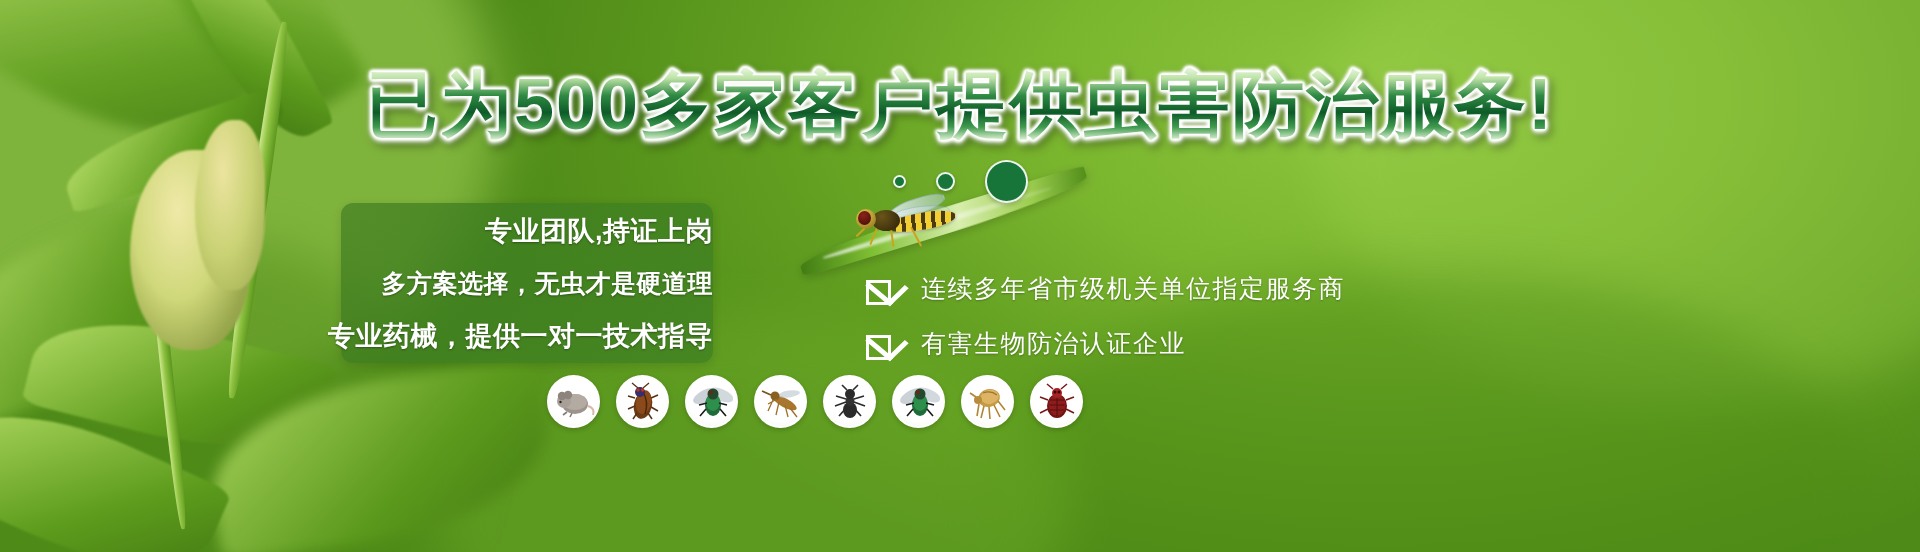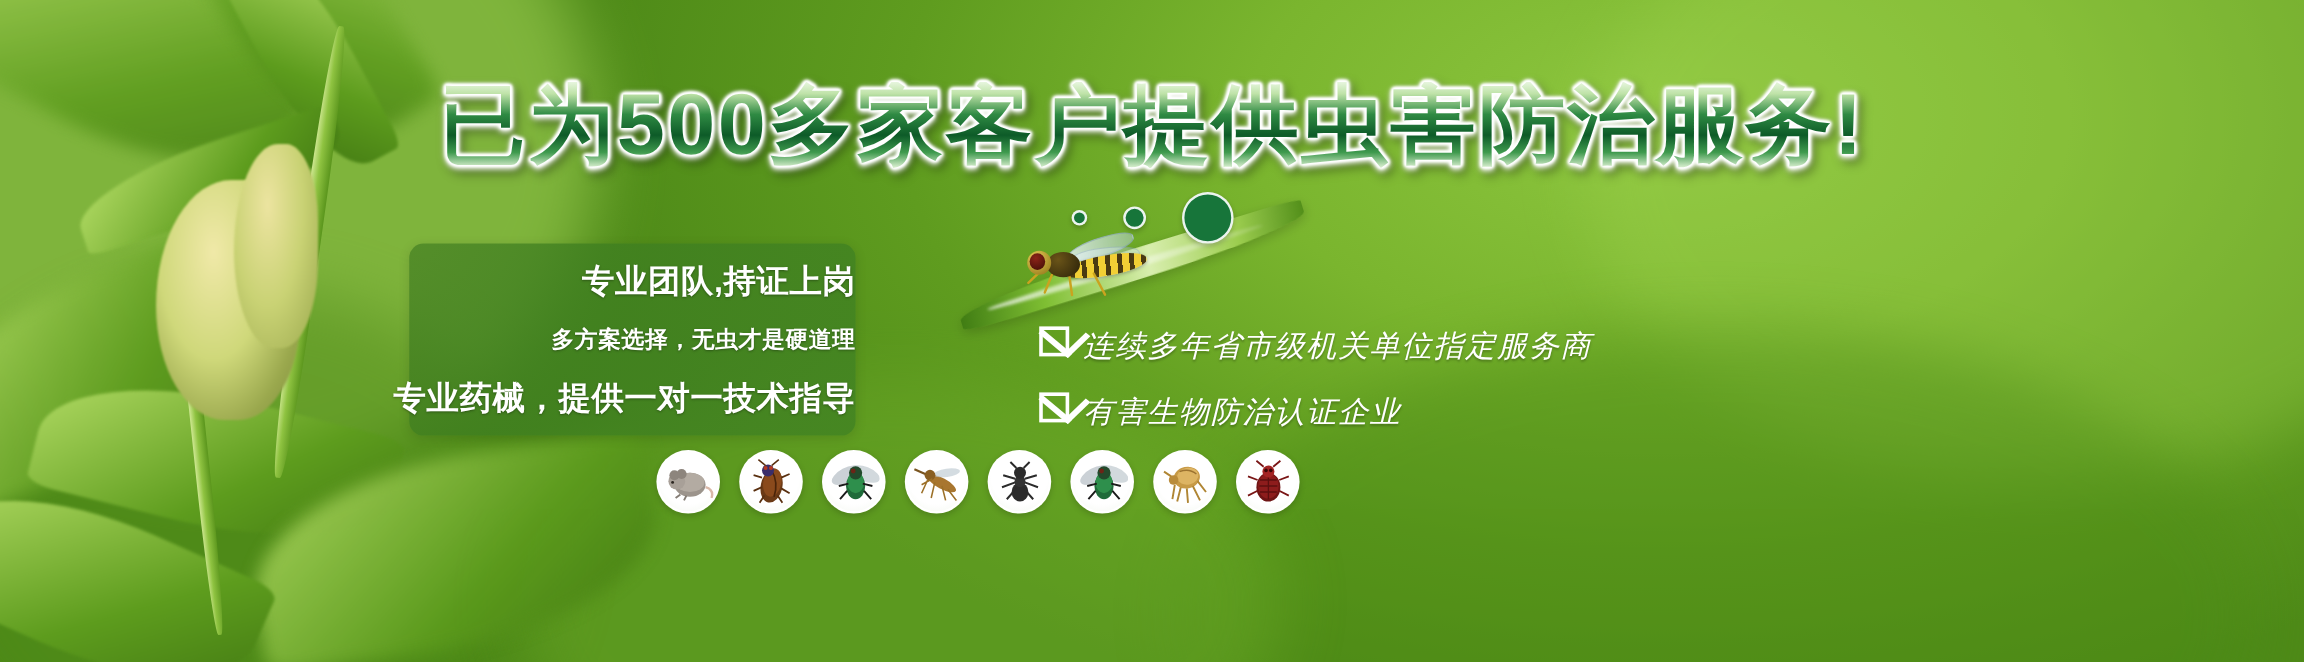--- a/index.html
+++ b/index.html
@@ -152,32 +152,32 @@
     padding:6px 0;
   }
   .panel .pline{
     color:#ffffff;
     font-weight:bold;
     white-space:nowrap;
     text-shadow:0 1px 2px rgba(0,0,0,.35);
     letter-spacing:.5px;
   }
   .panel .pline.l1{ font-size:27px; margin-bottom:18px; }
-  .panel .pline.l2{ font-size:19px; margin-bottom:18px; }
+  .panel .pline.l2{ font-size:25px; margin-bottom:18px; }
   .panel .pline.l3{ font-size:27px; }
 
   
   .panel .pline{ transform-origin:center; }
 
   
   .checklist{
     position:absolute; left:866px; top:272px;
     display:flex; flex-direction:column; gap:22px;
   }
-  .check-item{ display:flex; align-items:flex-start; gap:12px;font-style:italic; }
+  .check-item{ display:flex; align-items:flex-end; gap:30px; }
   .check-box{
     width:25px; height:25px; flex:0 0 25px;
     border:3px solid #ffffff;
     position:relative;
   }
   .check-box:after{
     content:"";
     position:absolute; left:2px; top:-9px;
     width:27px; height:21px;
     border-right:5px solid #ffffff;

